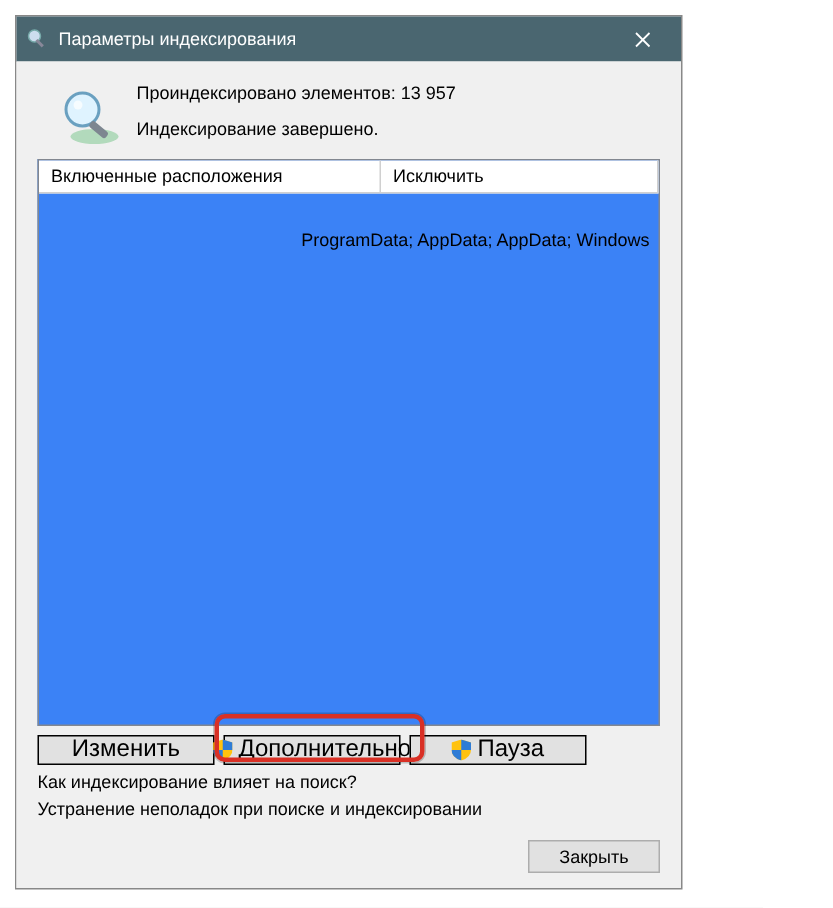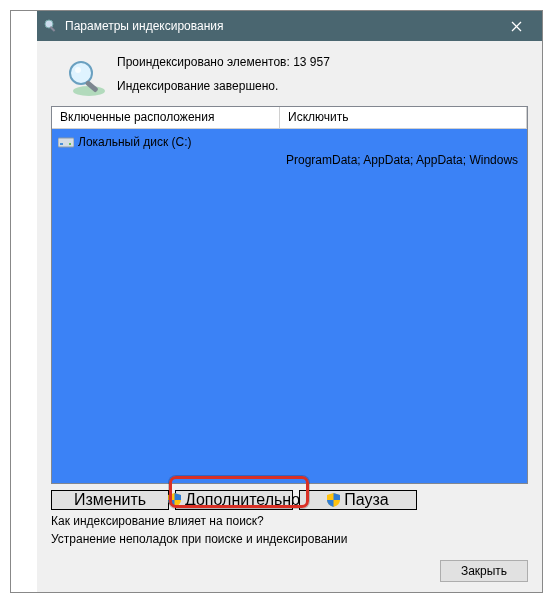--- a/index.html
+++ b/index.html
@@ -9,26 +9,25 @@
     font-family: "Segoe UI", Tahoma, sans-serif;
     font-size: 12px;
     color: #000;
     width: 555px;
     height: 605px;
     position: relative;
   }
   .outer {
     border: 1px solid #888;
     margin: 10px;
-    width: 533px;
+    width: 445px;
     height: 583px;
     background: #fff;
     display: flex;
     flex-direction: column;
-    padding-left: 26px;
   }
   .titlebar {
     height: 30px;
     background: #4a6670;
     color: #fff;
     display: flex;
     align-items: center;
     padding: 0 6px;
   }
   .titlebar .title-icon {
@@ -214,30 +213,20 @@
     </div>
 
 
     <div class="listbox">
       <div class="list-header">
         <div class="col col-locations">Включенные расположения</div>
         <div class="col col-exclude">Исключить</div>
       </div>
       <div class="list-body">
         <div class="list-col left">
-          <div class="list-item">
-            <span class="disk-icon">
-              <svg viewBox="0 0 16 12">
-                <rect x="0" y="2" width="16" height="9" rx="1" fill="#d6dde4" stroke="#8b98a5"></rect>
-                <rect x="2" y="7" width="3" height="2" fill="#4a90d9"></rect>
-                <rect x="11" y="7" width="2" height="2" fill="#6bbf59"></rect>
-              </svg>
-            </span>
-            <span>Локальный диск (C:)</span>
-          </div>
         </div>
         <div class="list-col right">
           <div class="exclude-text"></div>
           <div class="exclude-text">ProgramData; AppData; AppData; Windows</div>
         </div>
       </div>
     </div>
 
     <div class="button-row">
       <button class="btn">

